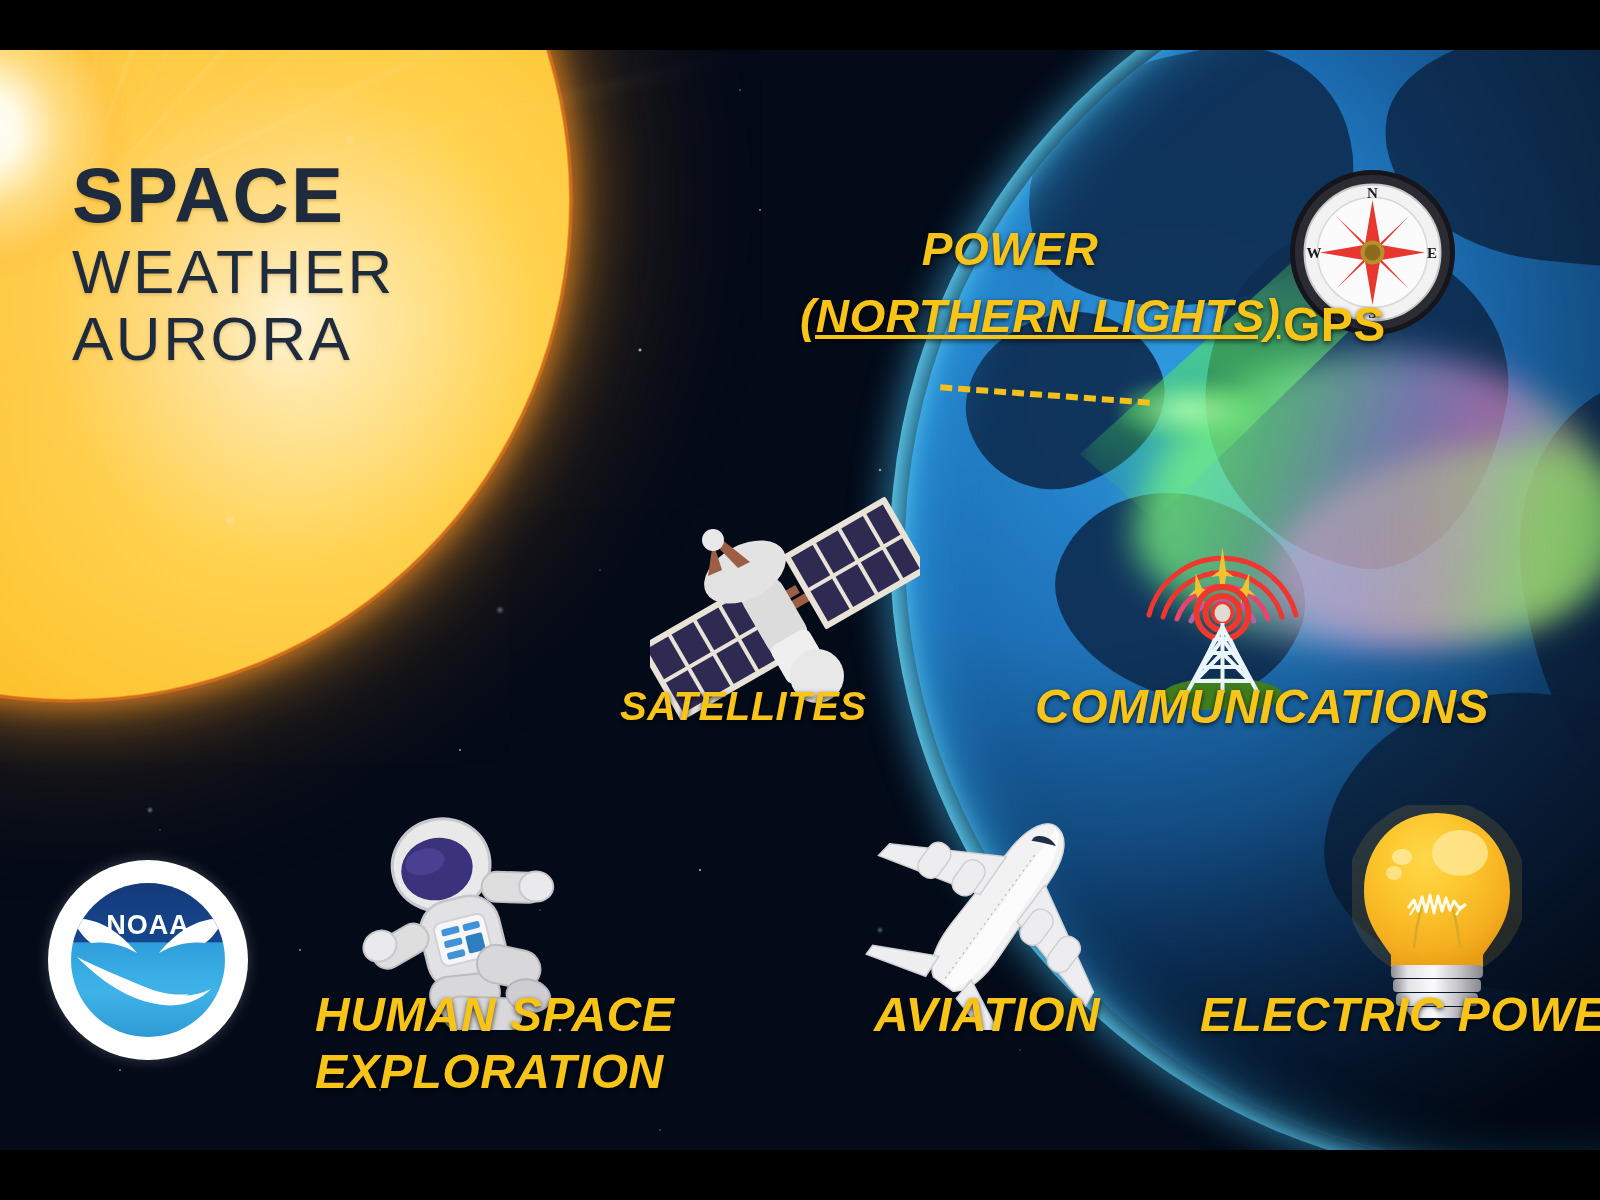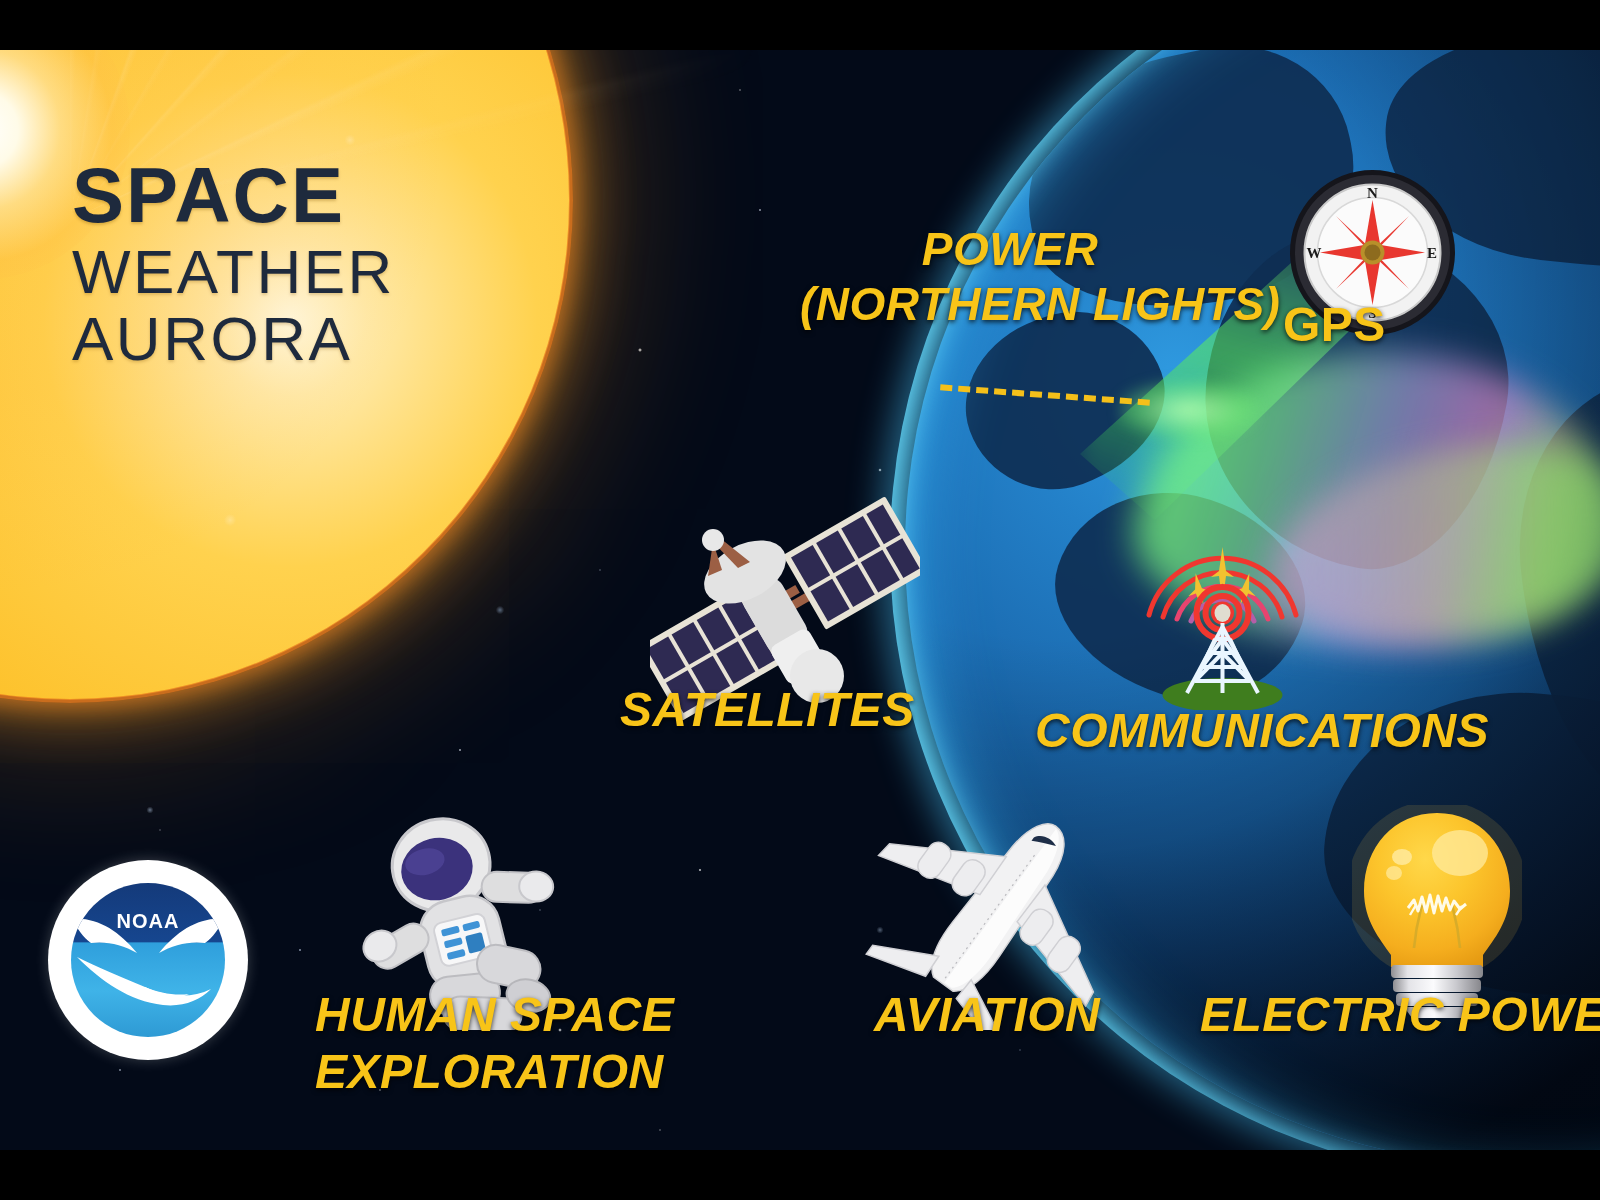--- a/index.html
+++ b/index.html
@@ -171,24 +171,24 @@
   #aurora-dash { position:absolute; left:940px; top:342px; width:210px; height:0;
     border-top:6px dashed #F5C01A; transform:rotate(4.2deg); }
 
   
   .label { position:absolute; color:#F8C418; font-style:italic; font-weight:700;
     letter-spacing:.5px; line-height:1.06; text-shadow:0 2px 5px rgba(0,0,0,.75); white-space:nowrap; z-index:30;text-align:center; }
   .label.upright { font-style:normal; }
   .label.center { text-align:center; }
 
   #label-aurora  { left:800px; top:175px;  font-size:46px; text-align:center; width:420px; }
-  #label-aurora .l2 { display:block; margin-top:6px; }
+  #label-aurora .l2 { display:block; margin-top:18px;text-decoration:underline; }
   #label-gps     { left:1283px; top:250px; font-size:48px; }
-  #label-sat     { left:620px;  top:635px; font-size:48px; }
-  #label-comm    { left:1035px; top:632px; font-size:48px;margin-top:24px; }
+  #label-sat     { left:620px;  top:635px; font-size:40px; }
+  #label-comm    { left:1035px; top:632px; font-size:48px; }
   #label-human   { left:315px;  top:940px; font-size:48px; text-align:center; width:330px; }
   #label-human .l2 { display:block; margin-top:6px; }
   #label-avia    { left:874px;  top:940px; font-size:48px; }
   #label-power   { left:1200px; top:940px; font-size:48px; }
 
   
   #title { position:absolute; left:72px; top:108px; z-index:40; color:#1e2a3d; }
   #title .t1 { font-size:78px; font-weight:800; letter-spacing:2px; line-height:.96;
                text-shadow:0 2px 3px rgba(130,85,0,.30); }
   #title .t2, #title .t3 { font-size:62px; font-weight:400; letter-spacing:2.5px; line-height:1.08;
@@ -239,21 +239,21 @@
       rgba(20,52,118,.85) 330deg 334deg, transparent 334deg 339deg,
       rgba(20,52,118,.85) 339deg 344deg, transparent 344deg 348deg,
       rgba(20,52,118,.85) 348deg 353deg, transparent 353deg 360deg);
     -webkit-mask-image:radial-gradient(circle, transparent 0 76%, #000 79% 95%, transparent 96%);
             mask-image:radial-gradient(circle, transparent 0 76%, #000 79% 95%, transparent 96%);
     filter:blur(.3px); }
   #noaa .inner { position:absolute; inset:23px; border-radius:50%; overflow:hidden;
     background:linear-gradient(180deg,#143a7a 0%, #16468f 38%, #2f9fdc 39%, #3fb3e8 70%, #2e9ad4 100%); }
   #noaa .gull { position:absolute; inset:0; }
   #noaa .noaa-text { position:absolute; left:0; right:0; top:27px; text-align:center;
-    color:#fff; font-size:20px; font-weight:800; letter-spacing:1px; }
+    color:#fff; font-size:27px; font-weight:800; letter-spacing:1px; }
   #weather-gov { position:absolute; left:6px; top:1020px; width:290px; text-align:center;
     color:#fff; font-size:25px; font-weight:700; font-style:italic; letter-spacing:.4px; z-index:40;
     text-shadow:0 2px 4px rgba(0,0,0,.8); }
 
   
   .icon { position:absolute; z-index:25; }
   #satellite { left:650px; top:440px; width:270px; height:230px; }
   #compass   { left:1290px; top:120px; width:165px; height:165px; }
   #tower     { left:1135px; top:445px; width:175px; height:215px; }
   #astronaut { left:360px; top:760px; width:200px; height:220px; }

